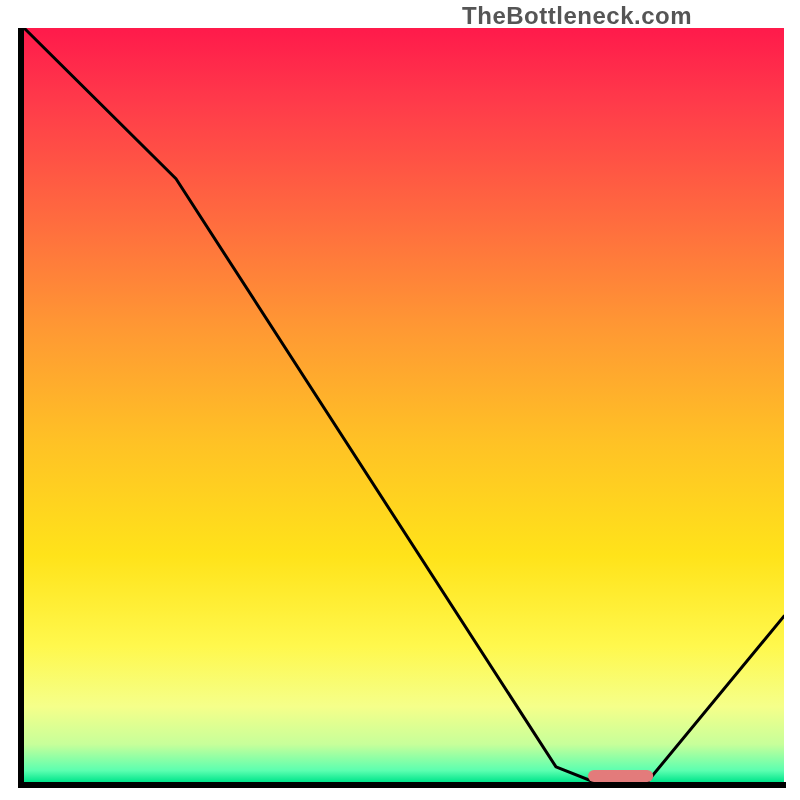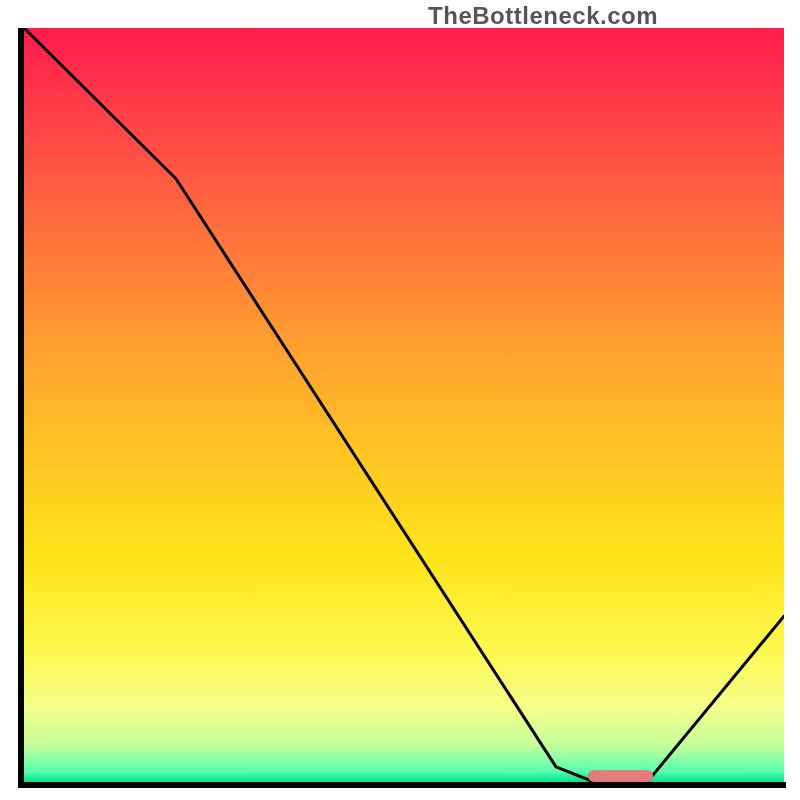--- a/index.html
+++ b/index.html
@@ -7,20 +7,21 @@
     padding: 0;
     width: 800px;
     height: 800px;
     background: #ffffff;
     font-family: Arial, Helvetica, sans-serif;
   }
   .chart-wrapper {
     position: relative;
     width: 668px;
     height: 800px;
+    padding-left: 34px;
   }
   .watermark {
     position: absolute;
     top: 2px;
     right: 10px;
     font-size: 24px;
     font-weight: bold;
     color: #555555;
     letter-spacing: 0.5px;
   }

